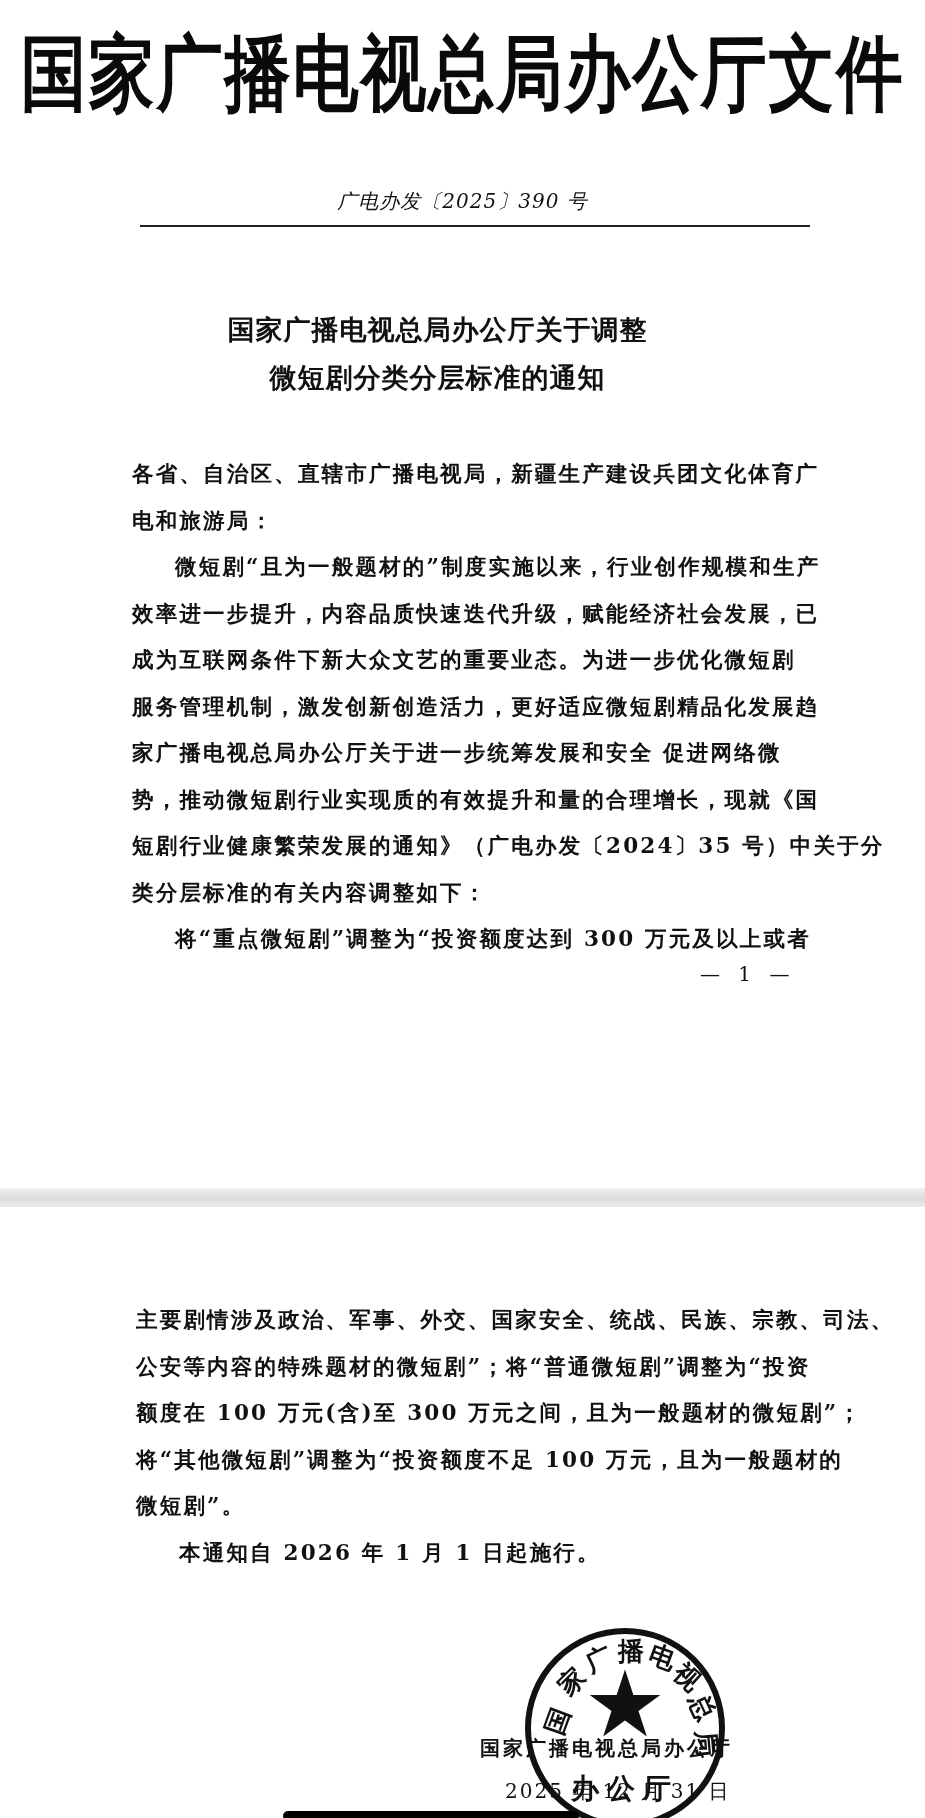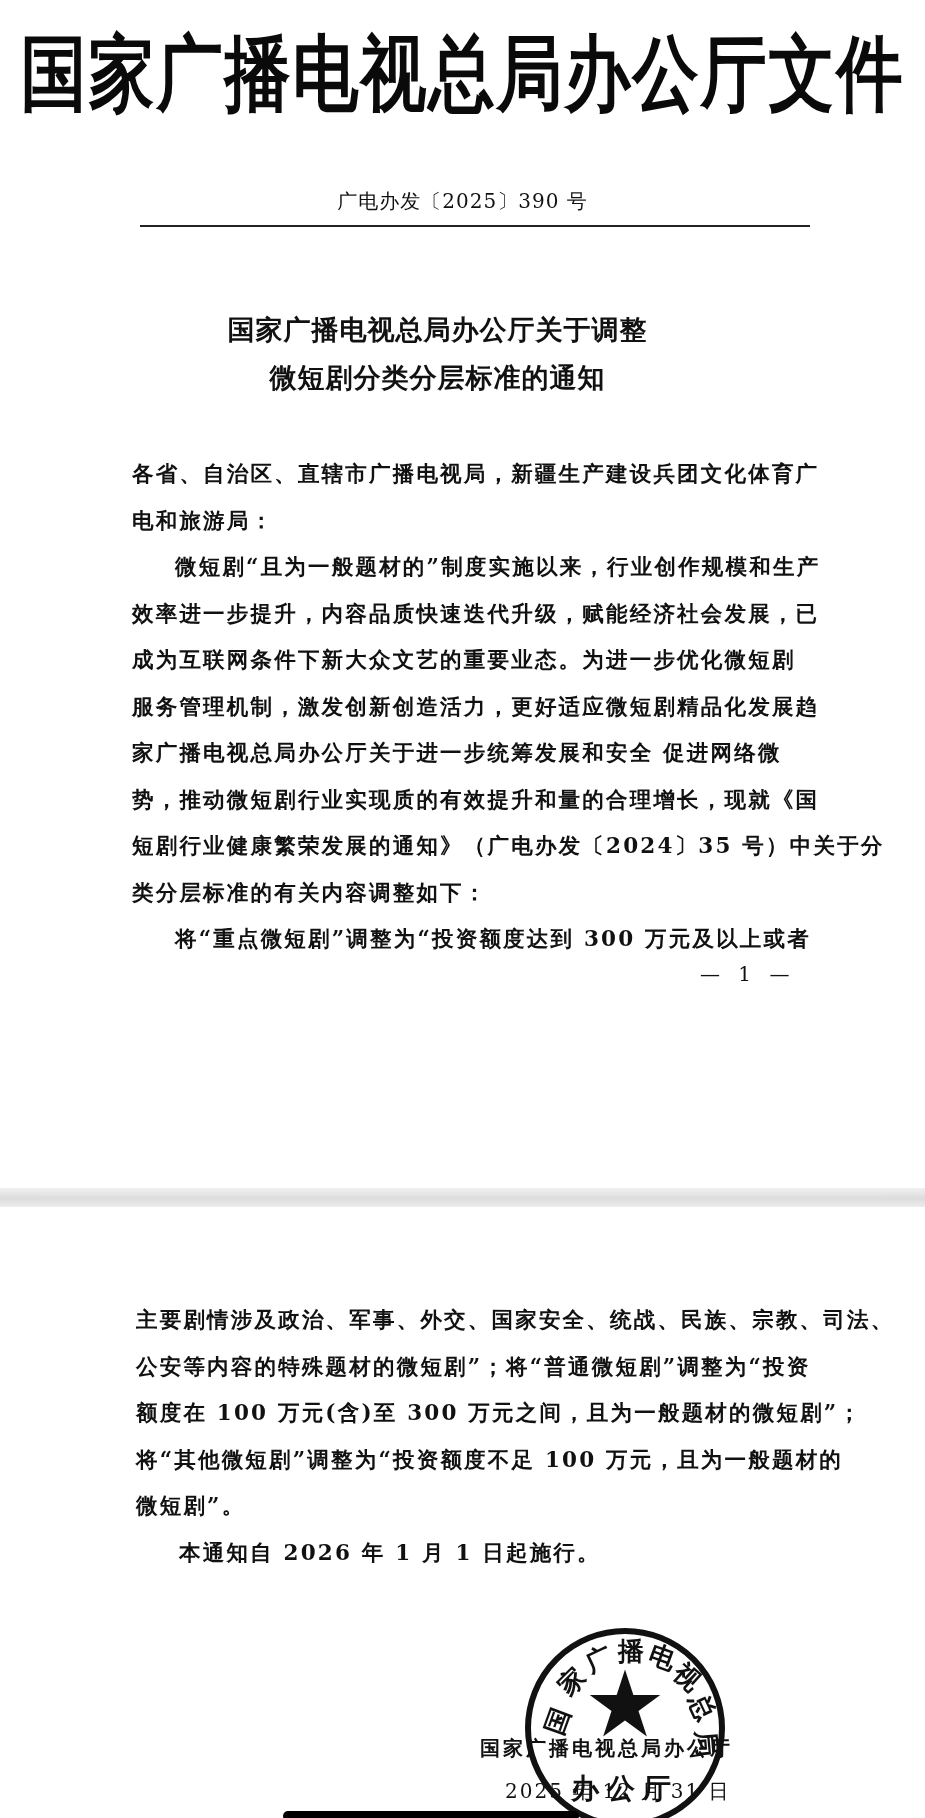--- a/index.html
+++ b/index.html
@@ -9,21 +9,21 @@
   .page1 { top: 0; height: 1188px; }
   .page2 { top: 1207px; height: 611px; }
   .page-gap { position: absolute; left: 0; top: 1188px; width: 925px; height: 19px;
               background: linear-gradient(#f1f1f1, #dcdcdc 55%, #ececec); }
   .page-gap-line { position: absolute; left: 40px; right: 40px; top: 6px; height: 1px; background: #e6e6e6; }
 
   .doc-header { position: absolute; top: 18px; left: 0; width: 925px; text-align: center;
                 font-family: "DejaVu Serif", serif; font-weight: bold; font-size: 66px;
                 letter-spacing: 2px; transform: scaleY(1.25); transform-origin: top center; color: #0a0a0a; }
   .doc-number { position: absolute; top: 188px; left: 0; width: 925px; text-align: center;
-                font-size: 20px; letter-spacing: 1px; }
+                font-size: 20px; letter-spacing: 1px; font-style: italic; }
   .rule { position: absolute; top: 225px; left: 140px; width: 670px; height: 2px; background: #222; }
 
   .title { position: absolute; left: 0; width: 875px; text-align: center;
            font-family: Liberation Serif, serif; font-weight: bold; font-size: 27px; letter-spacing: 1px; }
   .title1 { top: 312px; }
   .title2 { top: 360px; }
 
   .body-text { position: absolute; left: 132px; width: 680px; font-size: 21.5px; font-weight: bold;
                line-height: 46.5px; letter-spacing: 2.2px; text-align: justify; }
   .body-line { display: block; white-space: nowrap; height: 46.5px; }

